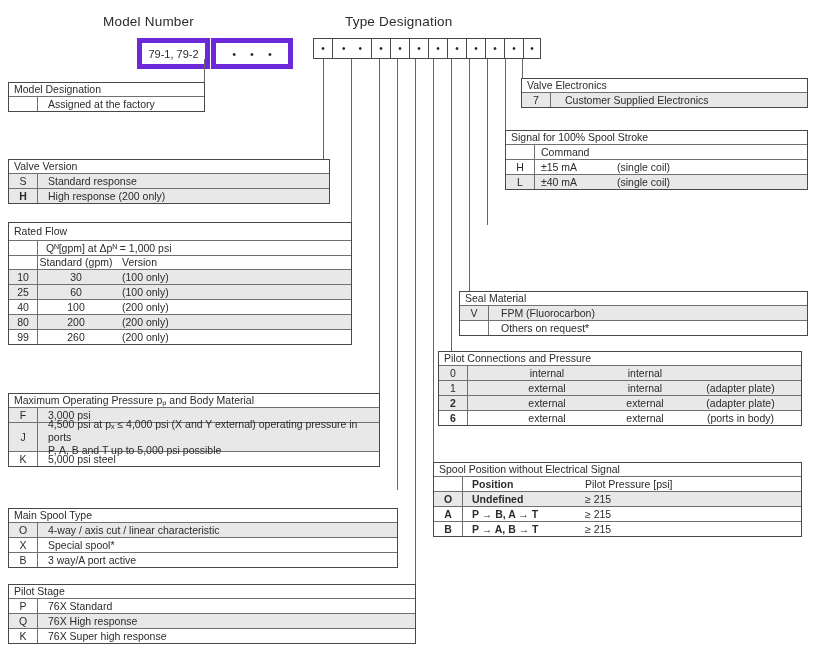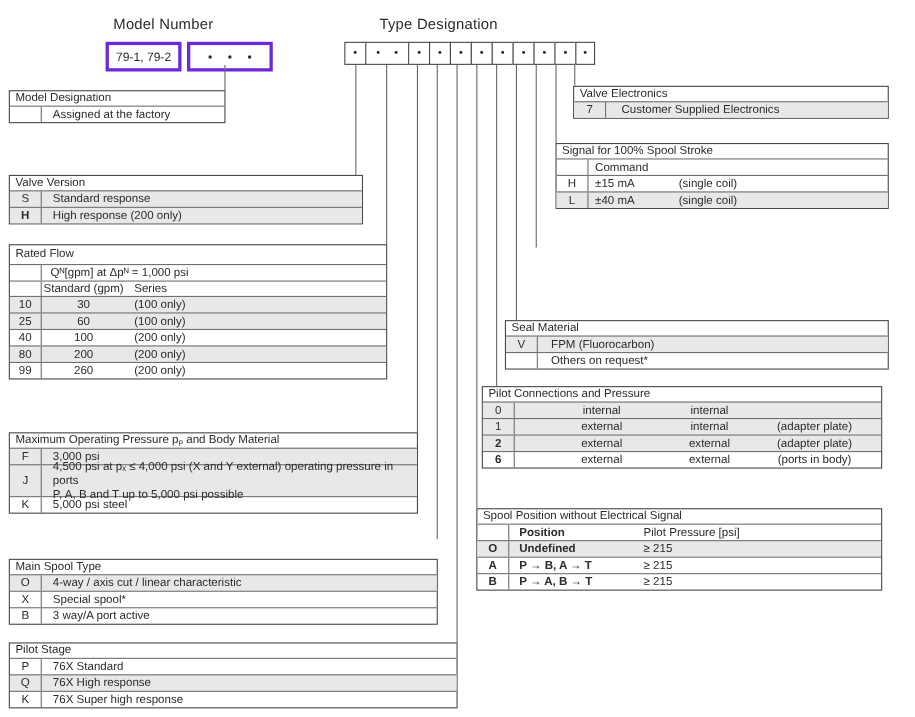--- a/index.html
+++ b/index.html
@@ -1,20 +1,20 @@
 <!DOCTYPE html>
 <html><head>
 <meta charset="utf-8">
 <style>
   html,body{margin:0;padding:0;background:#fff;}
   .page{position:relative;width:832px;height:652px;background:#ffffff;overflow:hidden;
         font-family:"Liberation Sans",sans-serif;color:#2b2b2d;}
   .title{position:absolute;font-size:13.5px;letter-spacing:.2px;}
-  .box{position:absolute;height:21px;border:3px solid #6d28d9;background:#fff;
-       display:flex;align-items:center;justify-content:center;font-size:11px;}
+  .box{position:absolute;height:21px;border:5px solid #6d28d9;background:#fff;
+       display:flex;align-items:center;justify-content:center;font-size:11px;margin-left:41px;}
   .cells{position:absolute;display:flex;height:21px;}
   .cell{border:1px solid #47484a;margin-left:-1px;background:#fff;
         display:flex;align-items:center;justify-content:center;gap:13px;font-size:10px;color:#222;}
   .vline{position:absolute;width:1px;background:#66676a;}
   .tbl{position:absolute;border:1px solid #47484a;background:#fff;font-size:10.5px;line-height:1;}
   .thead{height:13px;display:flex;align-items:center;padding-left:5px;}
   .trow{display:flex;align-items:center;height:14px;border-top:1px solid #6f7073;}
   .trow.tall{height:28px;}
   .gray{background:#e8e8e9;}
   .code{width:28px;flex:none;align-self:stretch;border-right:1px solid #6f7073;
@@ -119,21 +119,21 @@
 
   <div class="tbl" style="left:8px;top:222px;width:342px;">
     <div class="thead" style="height:17px;">Rated Flow</div>
     <div class="trow">
       <div class="code"></div>
       <div class="desc" style="padding-left:8px;">Qᴺ[gpm] at Δpᴺ = 1,000 psi</div>
     </div>
     <div class="trow" style="height:13px;">
       <div class="code"></div>
       <div class="rf-std">Standard (gpm)</div>
-      <div class="rf-series">Series</div>
+      <div class="rf-series">Version</div>
     </div>
     <div class="trow gray">
       <div class="code">10</div>
       <div class="rf-std">30</div>
       <div class="rf-series">(100 only)</div>
     </div>
     <div class="trow gray">
       <div class="code">25</div>
       <div class="rf-std">60</div>
       <div class="rf-series">(100 only)</div>

